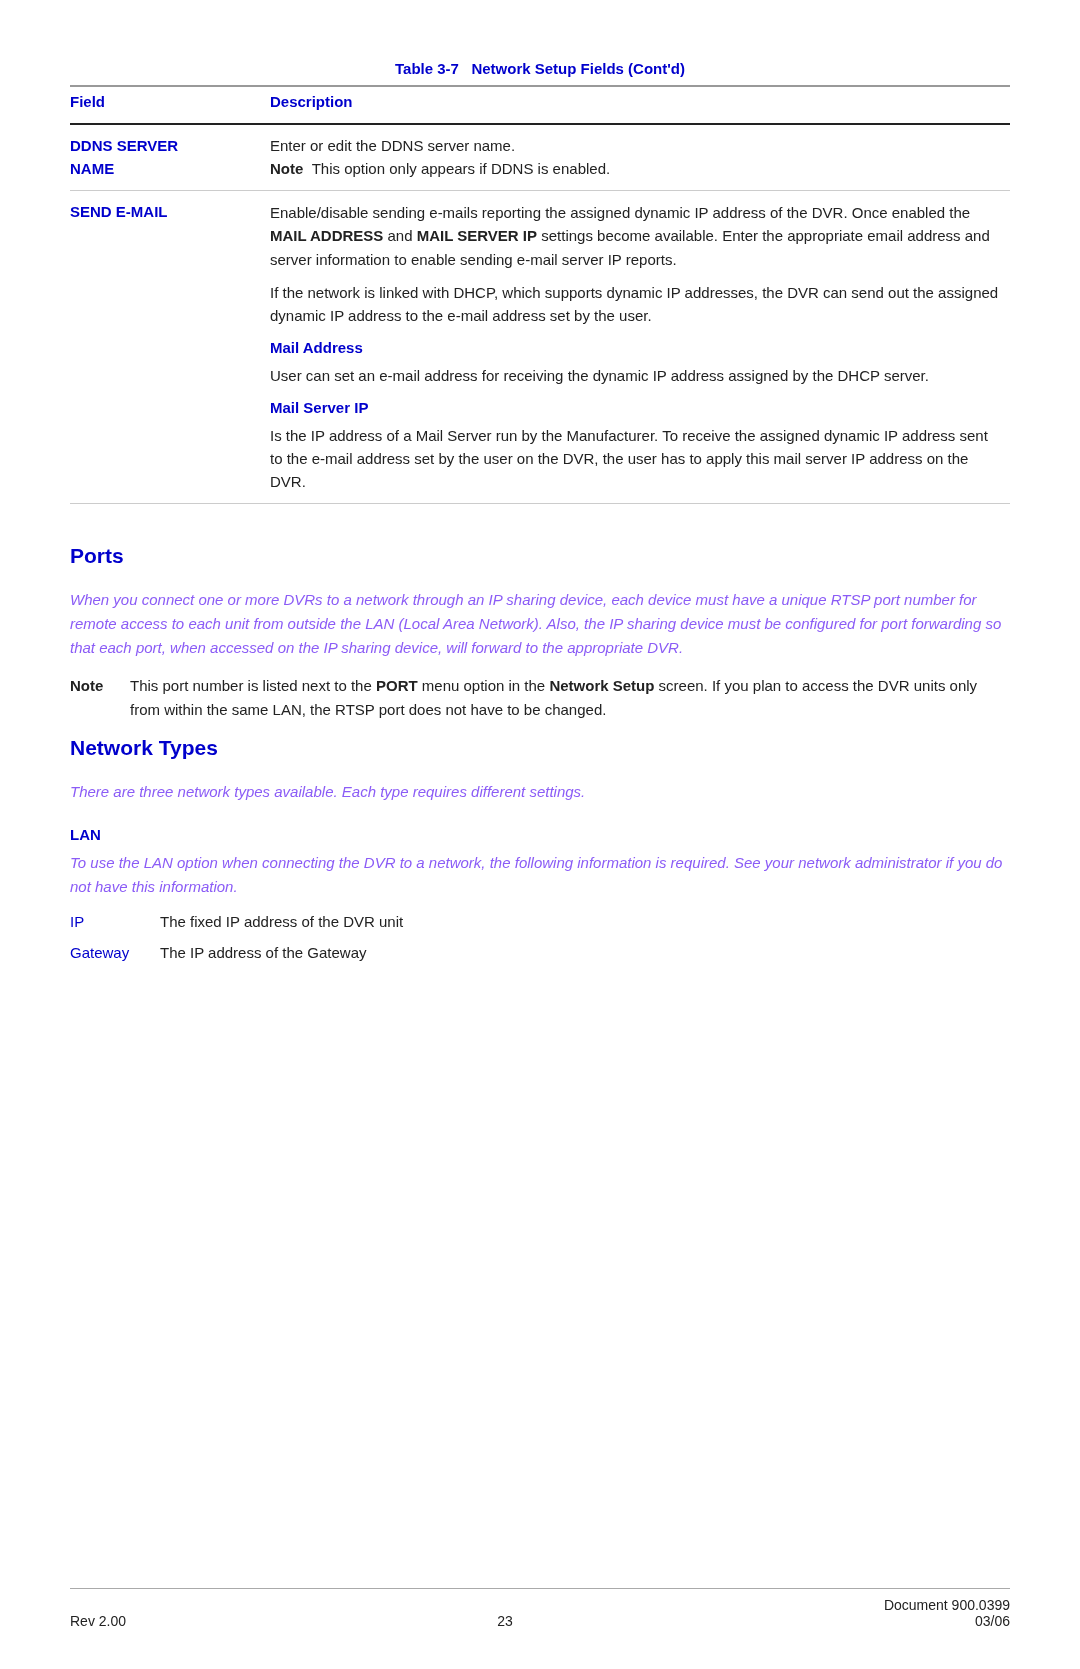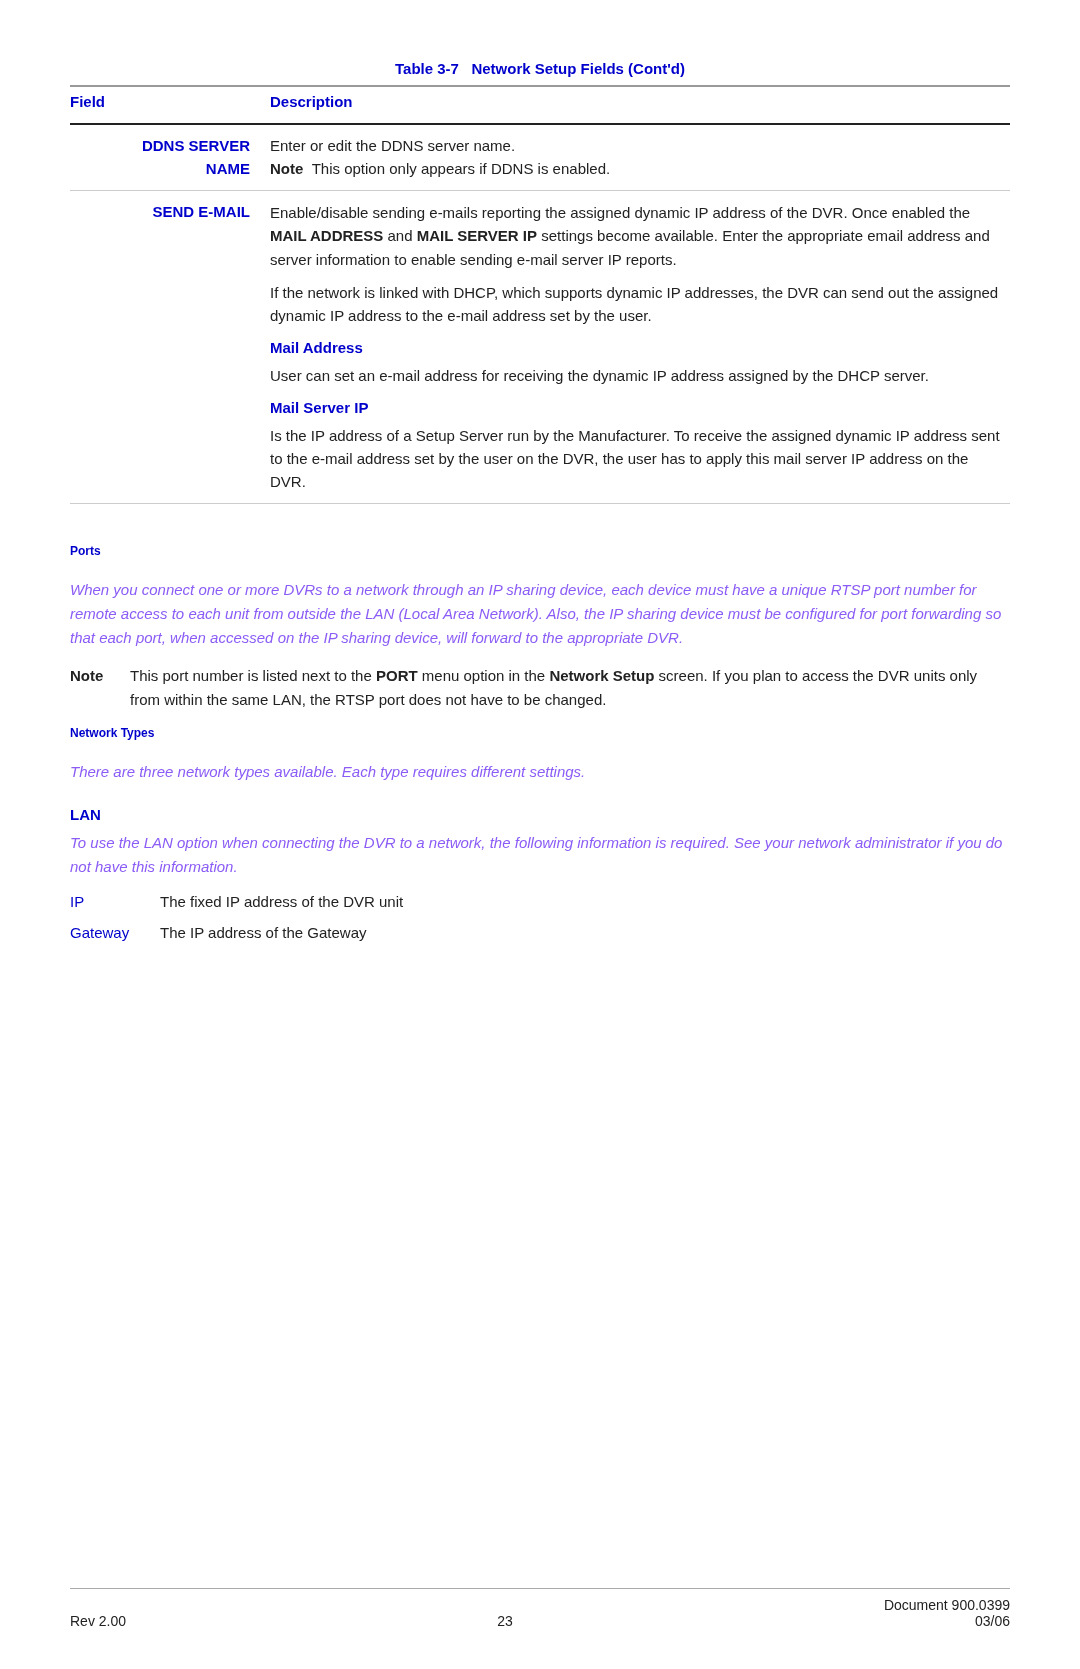--- a/index.html
+++ b/index.html
@@ -47,30 +47,29 @@
       vertical-align: top;
       border-bottom: 1px solid #ccc;
       font-size: 15px;
       line-height: 1.5;
     }
     .main-table td.field-cell {
       color: #0000cc;
       font-weight: bold;
       width: 200px;
       padding-right: 20px;
-      text-align: right;
     }
     .blue-bold { color: #0000cc; font-weight: bold; }
     .note-label { font-weight: bold; }
 
     
     .section-heading {
       color: #0000cc;
       font-weight: bold;
-      font-size: 12px;
+      font-size: 21px;
       margin-bottom: 20px;
     }
     .sub-heading {
       color: #0000cc;
       font-weight: bold;
       font-size: 15px;
       margin-top: 22px;
       margin-bottom: 8px;
     }
 
@@ -160,21 +159,21 @@
       </tr>
 
       <tr>
         <td class="field-cell">SEND E-MAIL</td>
         <td>
           <p style="margin-bottom:10px; line-height:1.55;">Enable/disable sending e-mails reporting the assigned dynamic IP address of the DVR. Once enabled the <strong>MAIL ADDRESS</strong> and <strong>MAIL SERVER IP</strong> settings become available. Enter the appropriate email address and server information to enable sending e-mail server IP reports.</p>
           <p style="margin-bottom:10px; line-height:1.55;">If the network is linked with DHCP, which supports dynamic IP addresses, the DVR can send out the assigned dynamic IP address to the e-mail address set by the user.</p>
           <p style="margin-bottom:4px;"><span class="blue-bold">Mail Address</span></p>
           <p style="margin-bottom:10px; line-height:1.55;">User can set an e-mail address for receiving the dynamic IP address assigned by the DHCP server.</p>
           <p style="margin-bottom:4px;"><span class="blue-bold">Mail Server IP</span></p>
-          <p style="line-height:1.55;">Is the IP address of a Setup Server run by the Manufacturer. To receive the assigned dynamic IP address sent to the e-mail address set by the user on the DVR, the user has to apply this mail server IP address on the DVR.</p>
+          <p style="line-height:1.55;">Is the IP address of a Mail Server run by the Manufacturer. To receive the assigned dynamic IP address sent to the e-mail address set by the user on the DVR, the user has to apply this mail server IP address on the DVR.</p>
         </td>
       </tr>
     </tbody>
   </table>
 
   <h2 class="section-heading">Ports</h2>
 
   <p class="body-text">When you connect one or more DVRs to a network through an IP sharing device, each device must have a unique RTSP port number for remote access to each unit from outside the LAN (Local Area Network). Also, the IP sharing device must be configured for port forwarding so that each port, when accessed on the IP sharing device, will forward to the appropriate DVR.</p>
 
   <div class="note-block">

